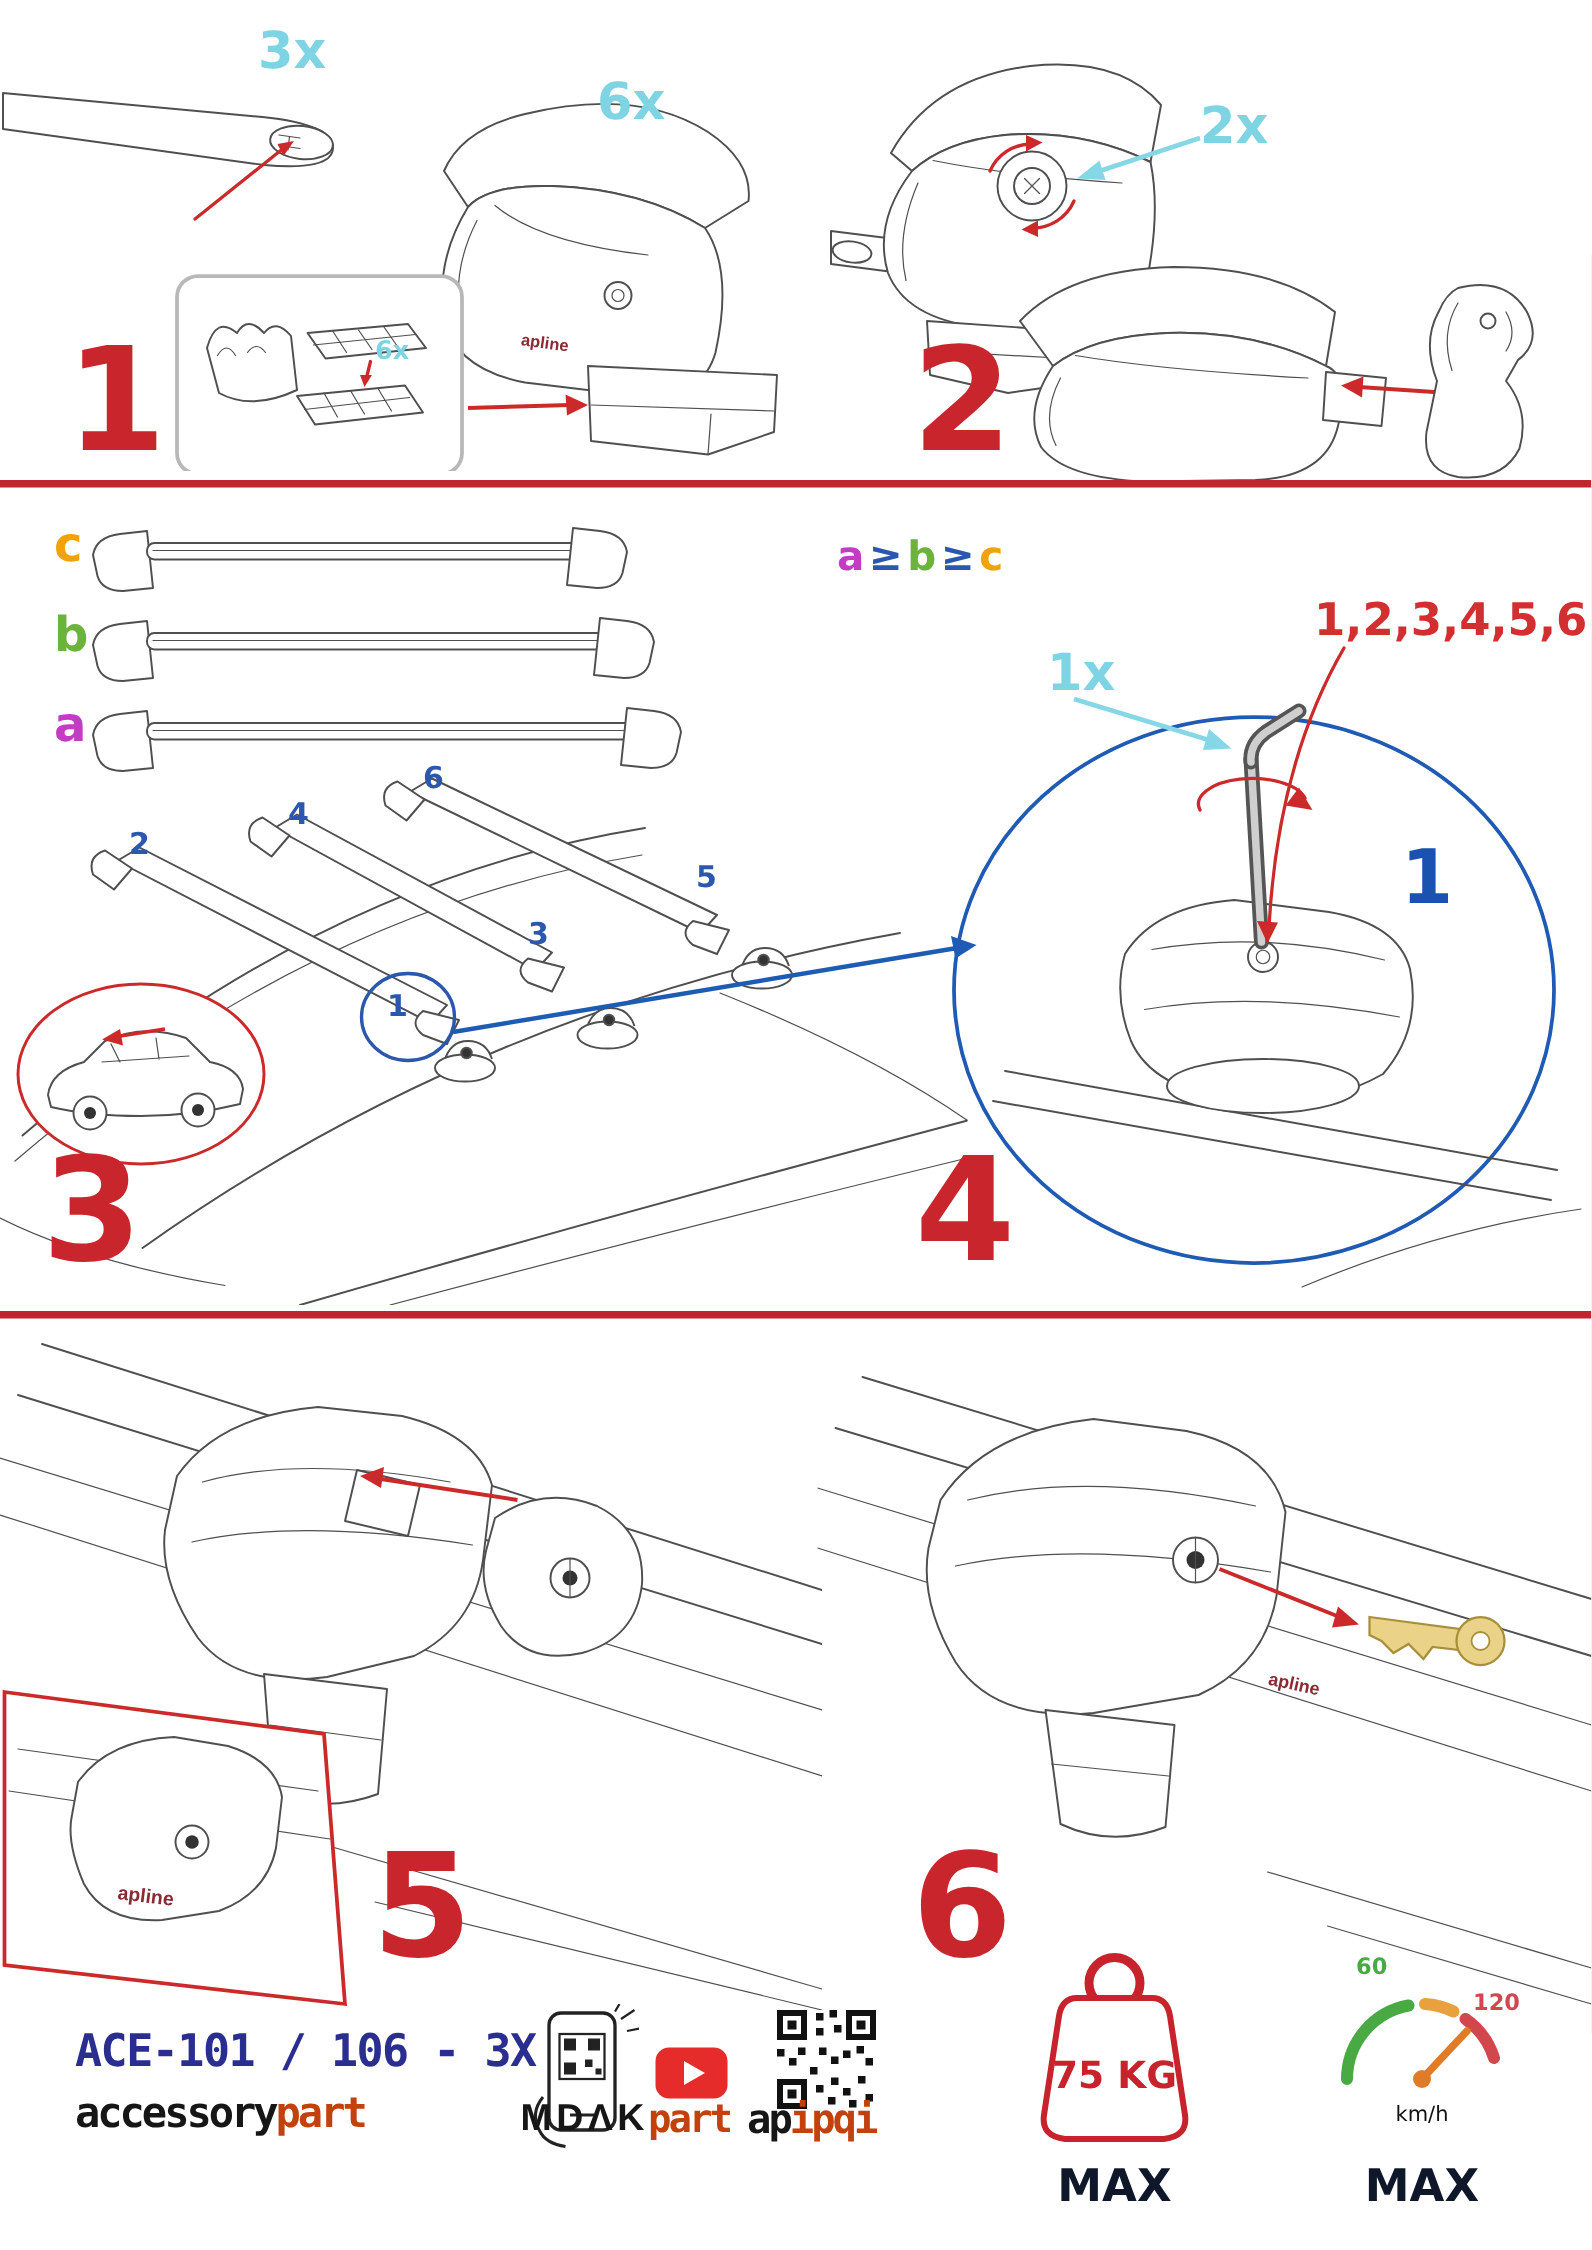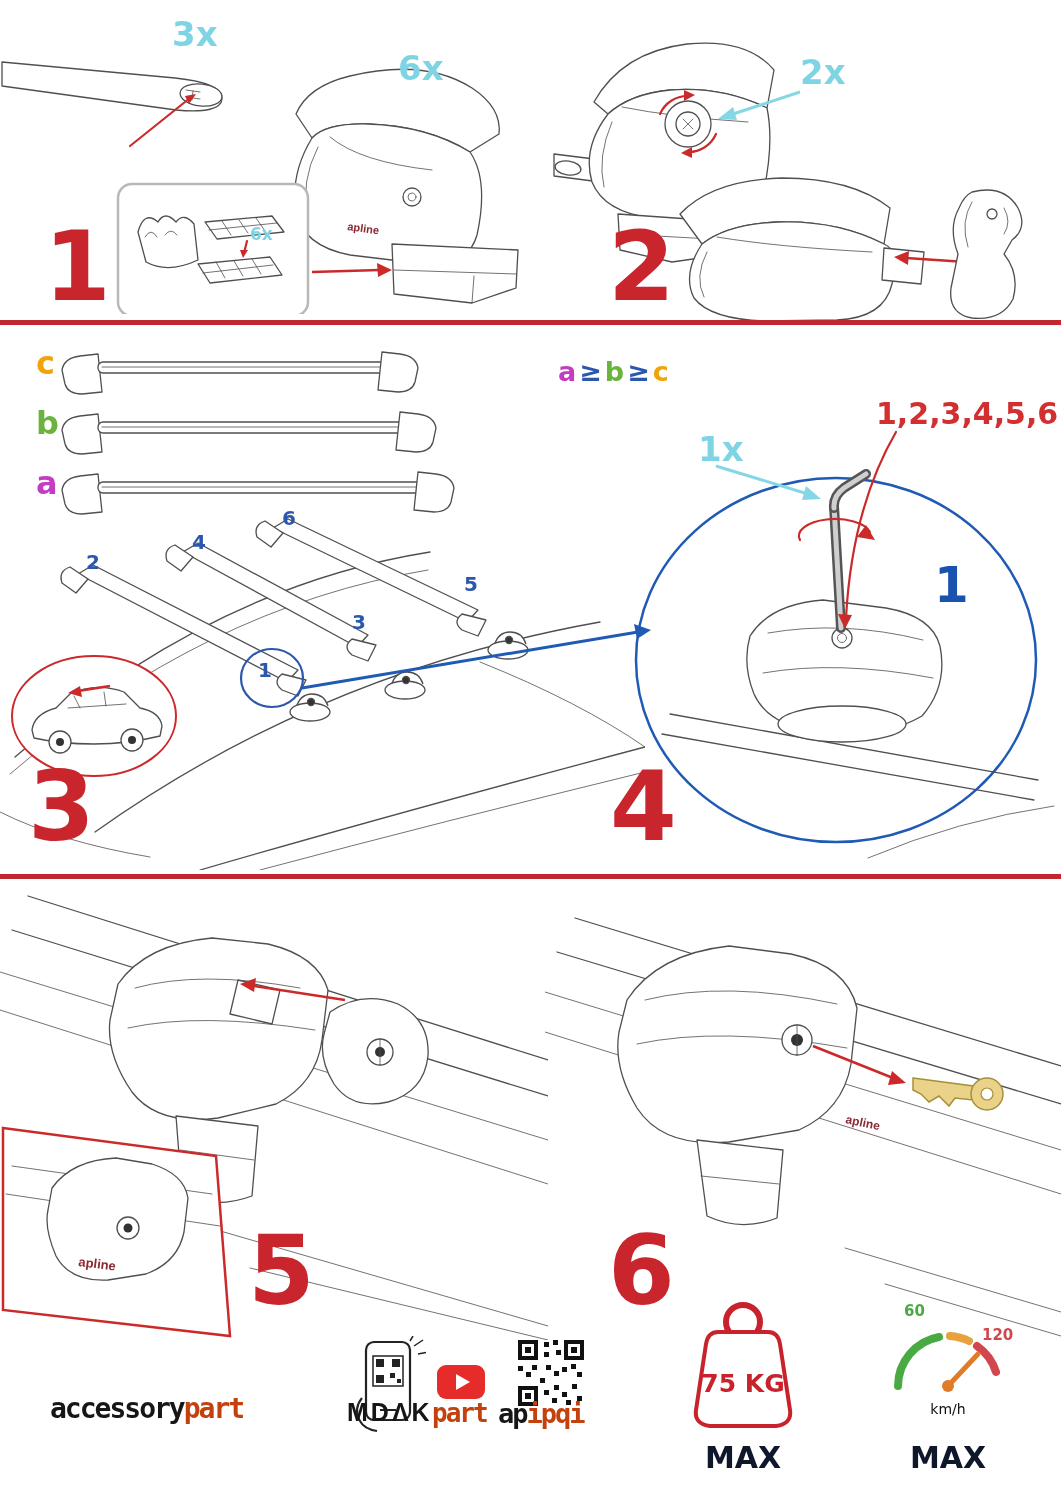--- a/index.html
+++ b/index.html
@@ -93,21 +93,21 @@
     <path class="o" d="M150,222 Q130,252 142,276 Q158,297 212,299 L285,298 Q332,296 340,262 Q348,228 332,222 Q285,198 226,200 Q176,202 150,222 Z"></path>
     <path class="l thin" d="M155,230 Q142,255 152,275 M165,215 Q225,225 320,230"></path>
     <path class="o" d="M332,226 L372,230 L369,262 L330,258 Z"></path>
     <line x1="414" y1="240" x2="354" y2="236" stroke="#cc2a2a" stroke-width="2.6"></line>
     <polygon points="342,235 357,229 356,243" fill="#cc2a2a"></polygon>
 
     <path class="o" d="M420,170 Q452,162 466,186 Q476,206 460,218 L452,232 Q468,252 461,277 Q450,299 420,296 Q396,292 399,266 L406,232 Q396,206 407,186 Q412,174 420,170 Z"></path>
     <path class="l thin" d="M420,180 Q408,200 416,225 M452,186 Q460,200 452,212"></path>
     <circle class="o" cx="440" cy="192" r="5"></circle>
   </svg>
-  <span class="abs qty" style="left:800px;top:52px">2x</span>
+  <span class="abs qty" style="left:800px;top:64px">2x</span>
   <span class="abs stepnum" style="left:608px;top:228px">2</span>
 
   <div class="divider" style="top:320px"></div>
 
   <svg class="abs" style="left:22px;top:336px" width="470" height="192" viewBox="0 0 470 192">
 
     <path class="o" d="M58,20 q-16,2 -18,14 l3,14 q3,10 17,10 l20,-2 -4,-38 Z"></path>
     <rect class="o" x="76" y="26" width="300" height="11" rx="5"></rect>
     <line class="l thin" x1="80" y1="31" x2="372" y2="31"></line>
     <path class="o" d="M378,18 q16,2 18,14 l-3,14 q-3,10 -17,10 l-20,-2 4,-38 Z"></path>
@@ -288,20 +288,21 @@
       <circle cx="442" cy="206" r="16" fill="#ead388" stroke="#a8903a" stroke-width="1.5"></circle>
       <circle cx="442" cy="206" r="6" fill="#fff" stroke="#a8903a" stroke-width="1.2"></circle>
     </g>
 
     <path class="o" d="M152,252 L238,262 L232,330 Q196,344 162,328 Z"></path>
     <path class="l thin" d="M156,288 L234,296"></path>
     <path class="l thin" d="M300,360 L516,424 M340,396 L516,448"></path>
   </svg>
   <span class="abs stepnum" style="left:608px;top:1232px">6</span>
 
+  <span class="abs model" style="left:50px;top:1350px">ACE-101 / 106 - 3X</span>
   <div class="abs brandline" style="left:50px;top:1392px">
     <span class="black">accessory</span><span class="redtxt">part</span>
   </div>
 
   <svg class="abs" style="left:340px;top:1336px" width="86" height="96" viewBox="0 0 86 96">
     <rect x="26" y="6" width="44" height="78" rx="8" fill="#fff" stroke="#222" stroke-width="2.2"></rect>
     <rect x="33" y="20" width="30" height="30" fill="none" stroke="#222" stroke-width="1.5"></rect>
     <g fill="#222">
       <rect x="36" y="23" width="8" height="8"></rect>
         <rect x="52" y="23" width="8" height="8"></rect>

